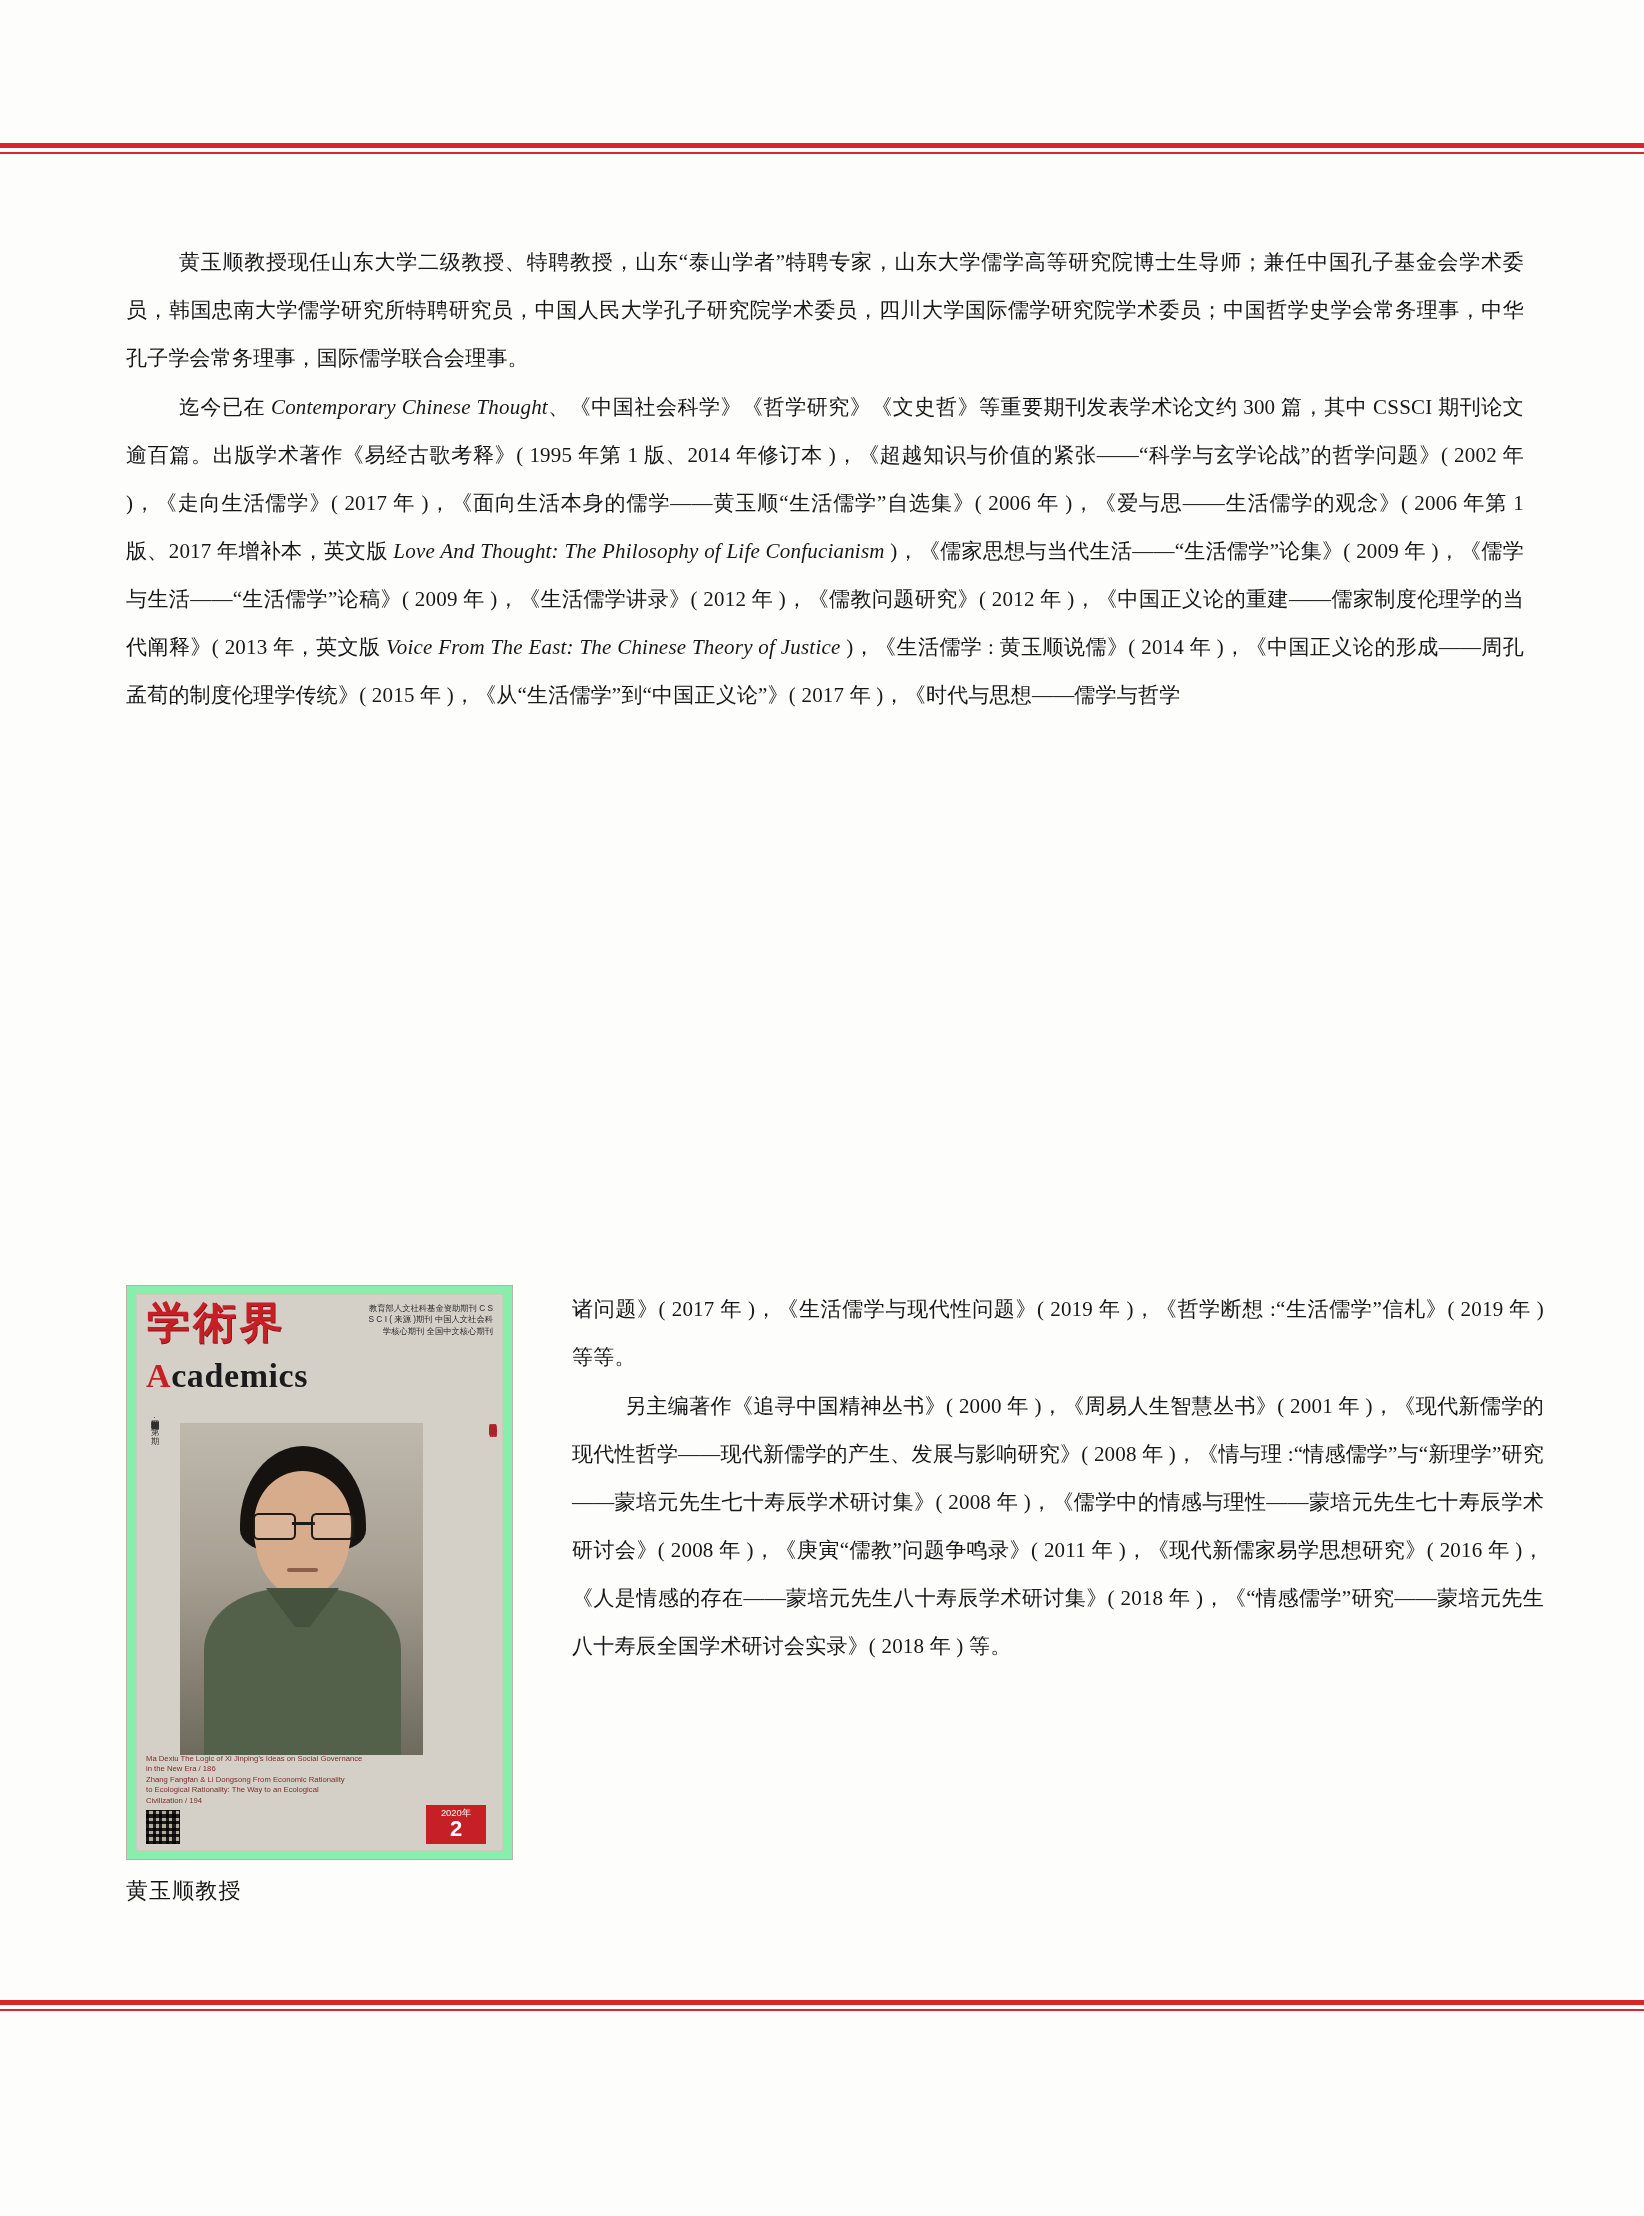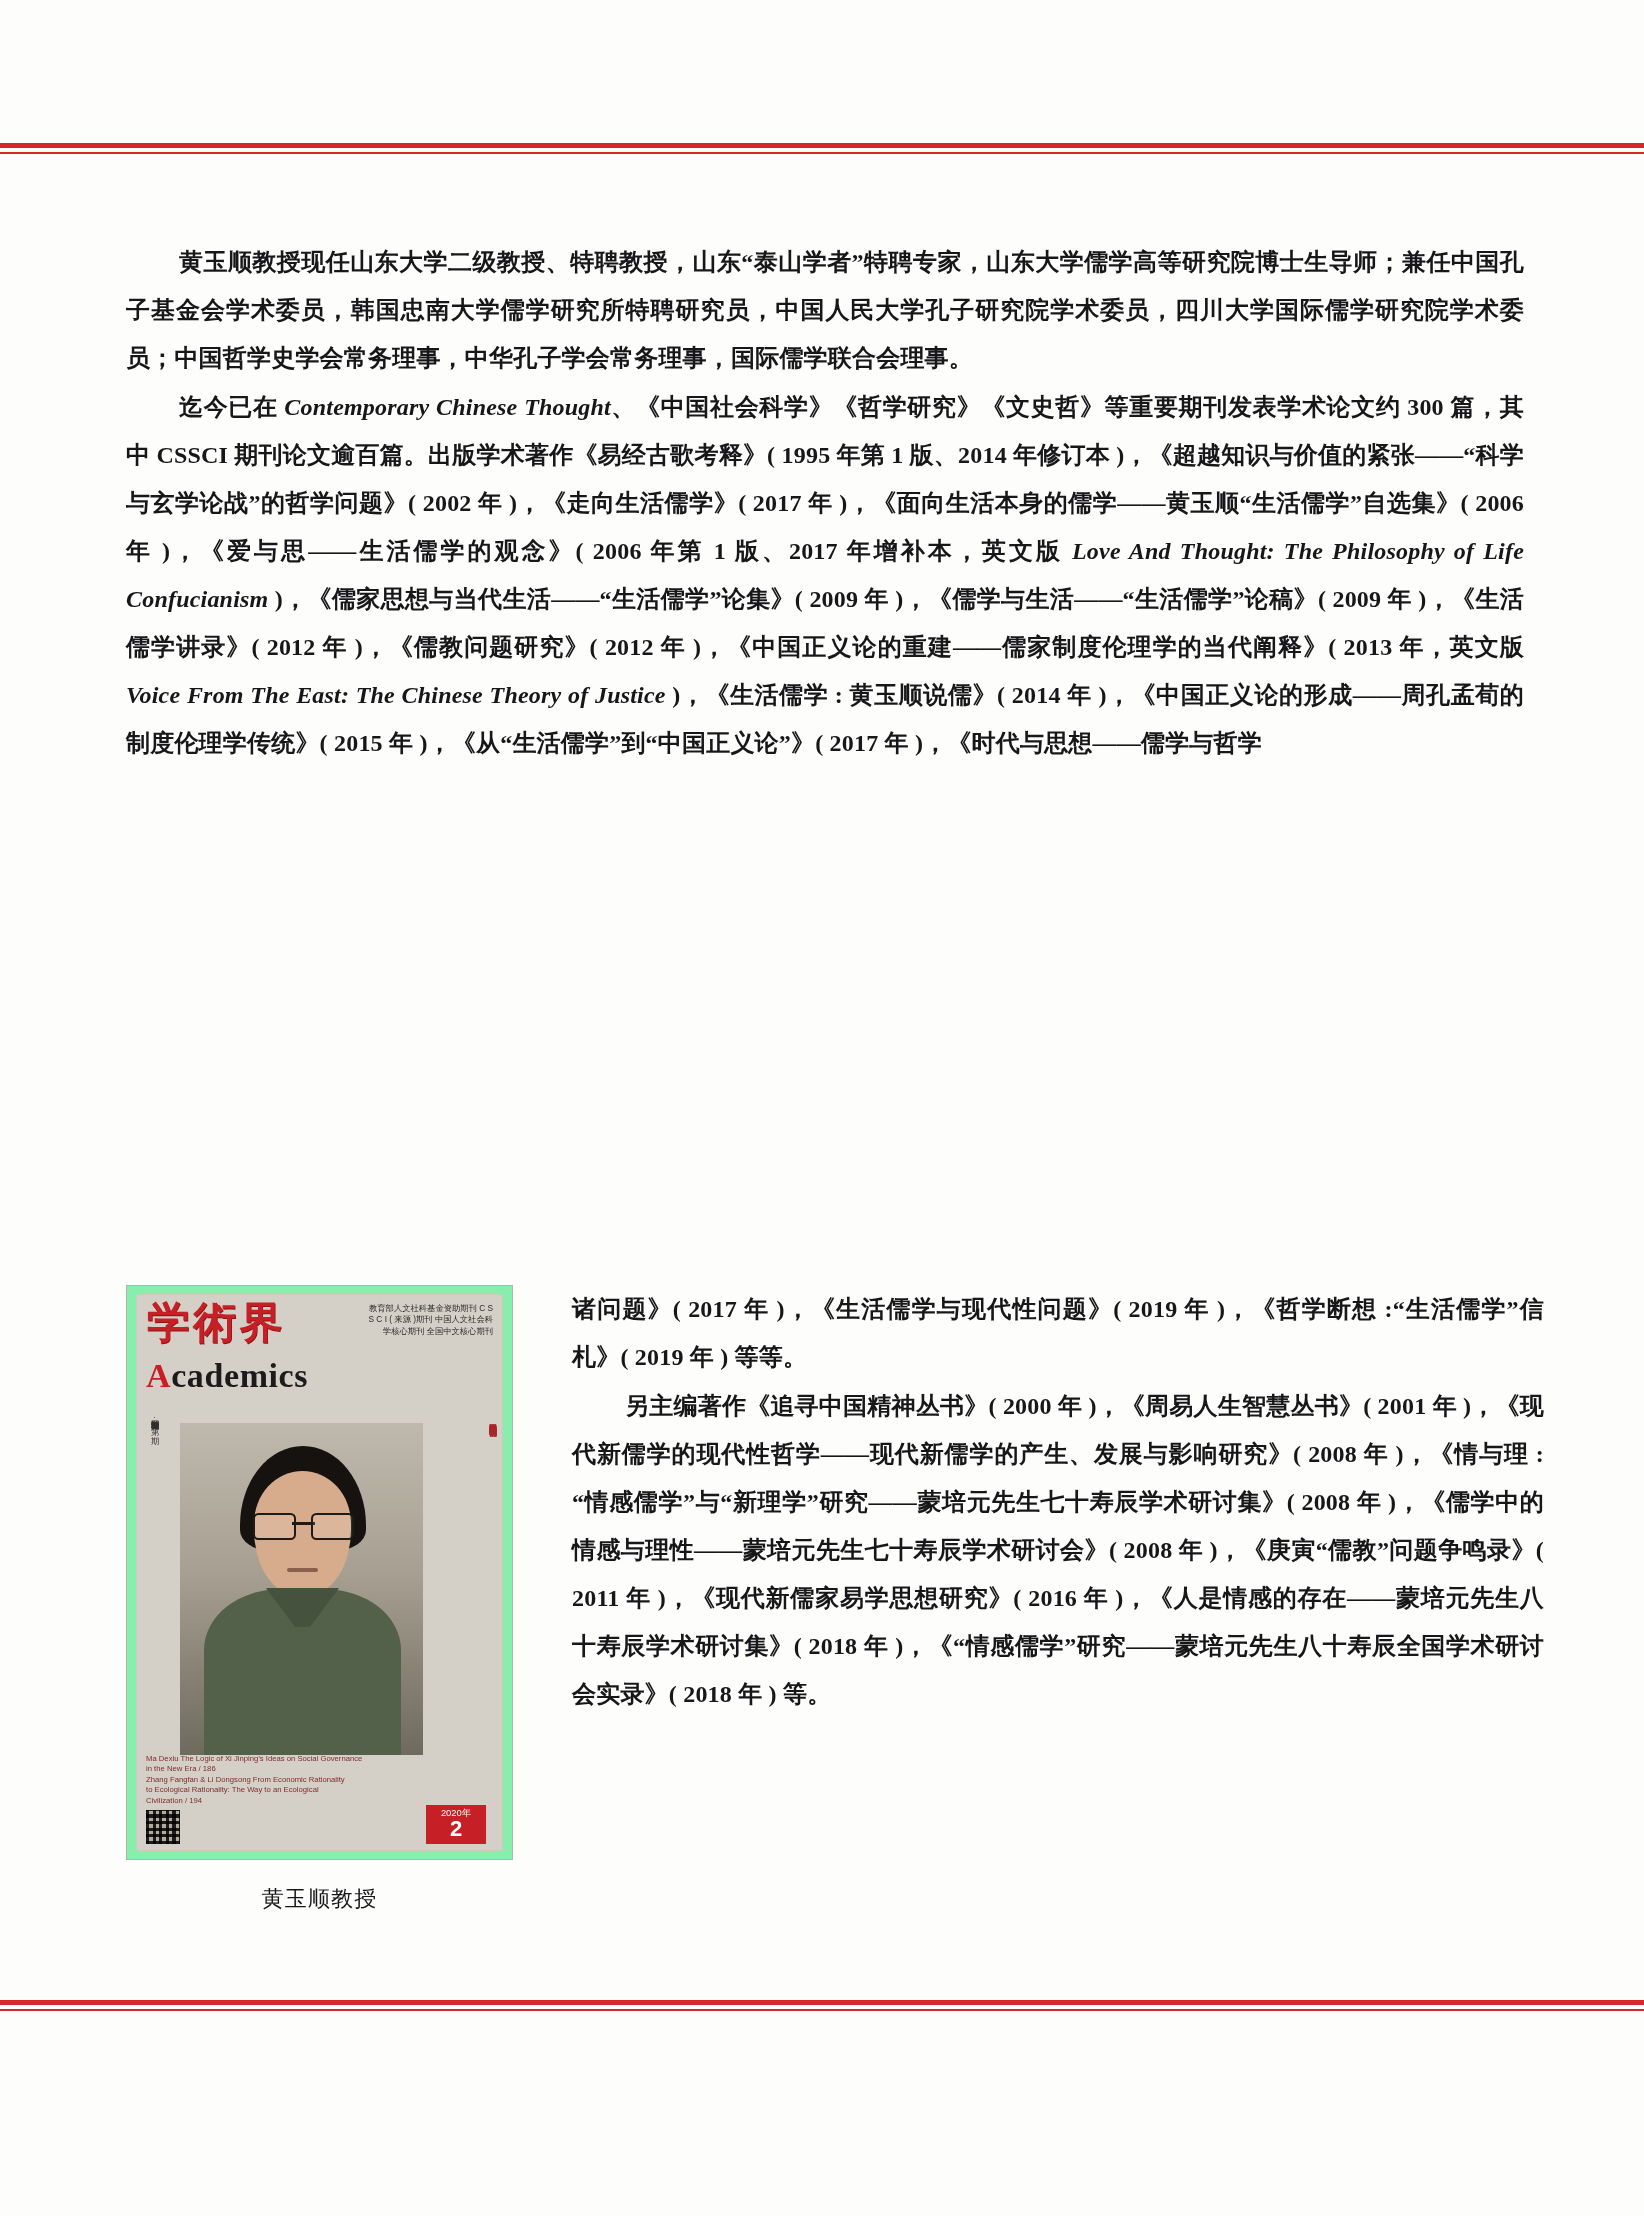--- a/index.html
+++ b/index.html
@@ -38,28 +38,27 @@
   
   .content {
     position: absolute;
     left: 126px;
     top: 238px;
     width: 1398px;
   }
 
   p.para {
     margin: 0 0 1.1px 0;
-    font-size: 24px;
+    font-size: 21px;
     line-height: 48px;
     color: #17171a;
     text-align: justify;
     text-justify: inter-ideograph;
     text-indent: 53px;
     letter-spacing: 0.2px;
-    font-weight: bold;
   }
 
   .it {
     font-style: italic;
   }
 
   
   .figure {
     position: absolute;
     left: 126px;
@@ -251,22 +250,22 @@
     text-align: center;
     background: #c62026;
     color: #fff;
     font-family: "Liberation Sans", sans-serif;
     padding: 2.2px 0 3.3px 0;
   }
   .cover-issue .yr { font-size: 9.4px; display: block; line-height: 11px; }
   .cover-issue .no { font-size: 22px; display: block; font-weight: 700; line-height: 22px; }
 
   .fig-caption {
-    margin-top: 24px;
-    text-align: center;
+    margin-top: 16px;
+    text-align: left;
     font-size: 22px;
     color: #17171a;
     font-family: "Liberation Serif", "DejaVu Serif", serif;
     letter-spacing: 1.1px;
   }
 
   
   .wrap-col {
     position: absolute;
     left: 553px;

